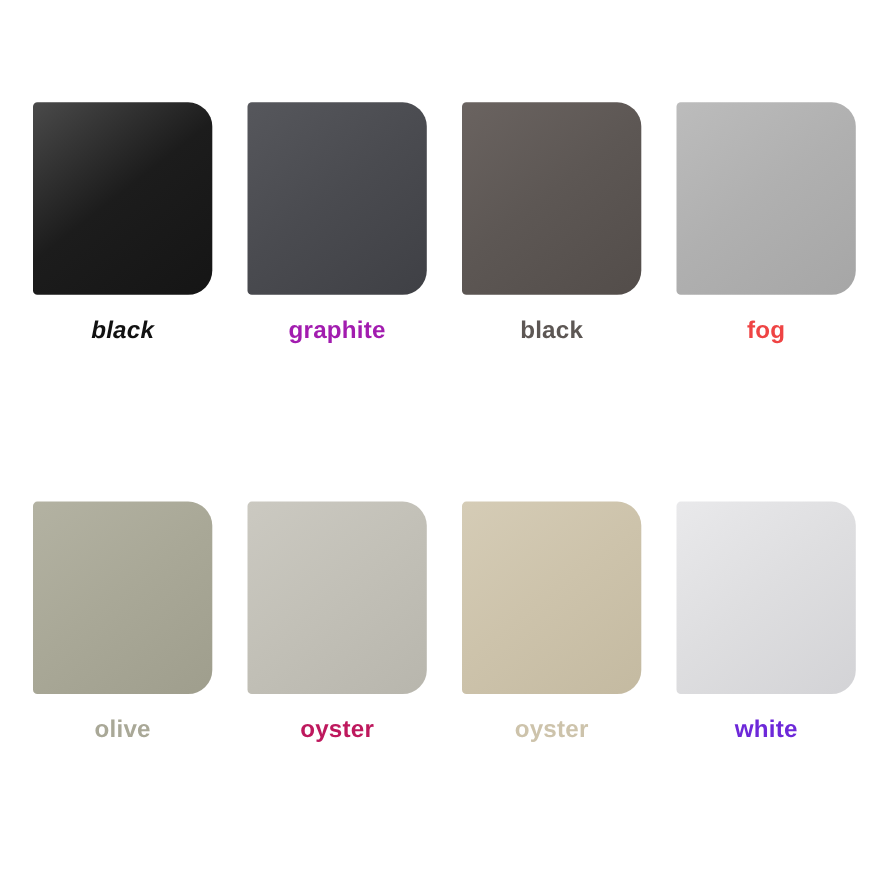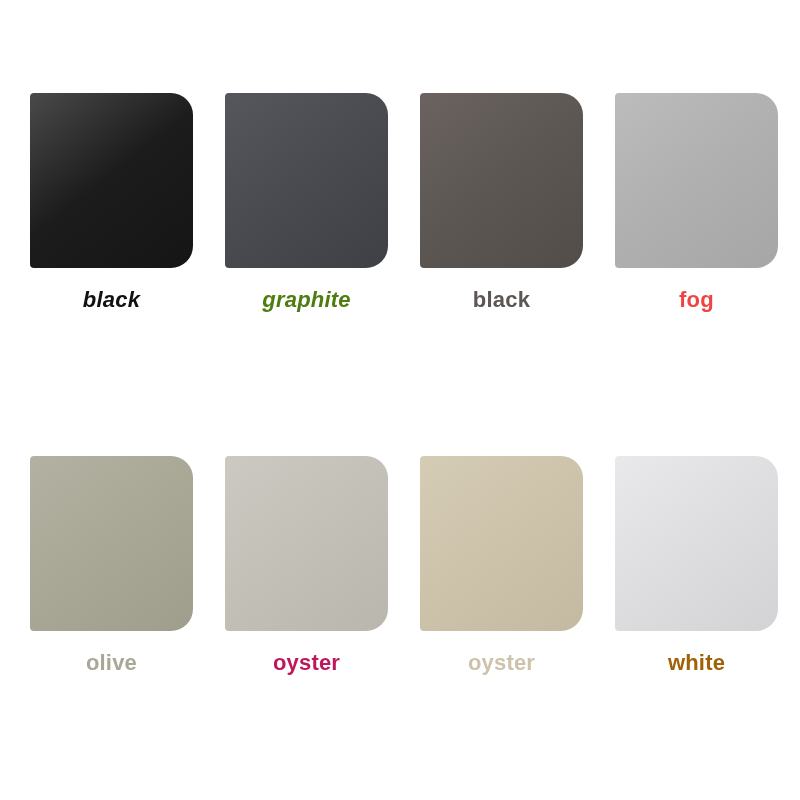--- a/index.html
+++ b/index.html
@@ -54,21 +54,21 @@
 </head>
 <body style="background: rgb(255, 255, 255);">
 
 <div id="palette-grid">
     <div class="swatch-cell">
       <div class="swatch-chip" style="background: linear-gradient(142deg, rgb(74, 74, 74) 0%, rgb(28, 28, 28) 48%, rgb(21, 21, 21) 100%);"></div>
       <div class="swatch-label" style="color: rgb(17, 17, 17); font-style: italic;">black</div>
     </div>
     <div class="swatch-cell">
       <div class="swatch-chip" style="background: linear-gradient(142deg, rgb(86, 87, 92) 0%, rgb(74, 75, 80) 48%, rgb(63, 64, 69) 100%);"></div>
-      <div class="swatch-label" style="color: #4d7c0f; font-style: italic;">graphite</div>
+      <div class="swatch-label" style="color: #a21caf;">graphite</div>
     </div>
     <div class="swatch-cell">
       <div class="swatch-chip" style="background: linear-gradient(142deg, rgb(106, 99, 96) 0%, rgb(93, 87, 84) 48%, rgb(83, 77, 74) 100%);"></div>
       <div class="swatch-label" style="color: rgb(93, 87, 84);">black</div>
     </div>
     <div class="swatch-cell">
       <div class="swatch-chip" style="background: linear-gradient(142deg, rgb(188, 188, 188) 0%, rgb(176, 176, 176) 48%, rgb(166, 166, 166) 100%);"></div>
       <div class="swatch-label" style="color: #ef4444;">fog</div>
     </div>
     <div class="swatch-cell">
@@ -78,15 +78,15 @@
     <div class="swatch-cell">
       <div class="swatch-chip" style="background: linear-gradient(142deg, rgb(203, 201, 193) 0%, rgb(194, 192, 183) 48%, rgb(184, 182, 173) 100%);"></div>
       <div class="swatch-label" style="color: #be185d;">oyster</div>
     </div>
     <div class="swatch-cell">
       <div class="swatch-chip" style="background: linear-gradient(142deg, rgb(213, 204, 182) 0%, rgb(205, 195, 171) 48%, rgb(196, 186, 161) 100%);"></div>
       <div class="swatch-label" style="color: rgb(205, 195, 171);">oyster</div>
     </div>
     <div class="swatch-cell">
       <div class="swatch-chip" style="background: linear-gradient(142deg, rgb(233, 233, 235) 0%, rgb(222, 222, 224) 48%, rgb(211, 211, 214) 100%);"></div>
-      <div class="swatch-label" style="color: #a16207;">white</div>
+      <div class="swatch-label" style="color: #6d28d9;">white</div>
     </div>
   </div>
 
 </body></html>

